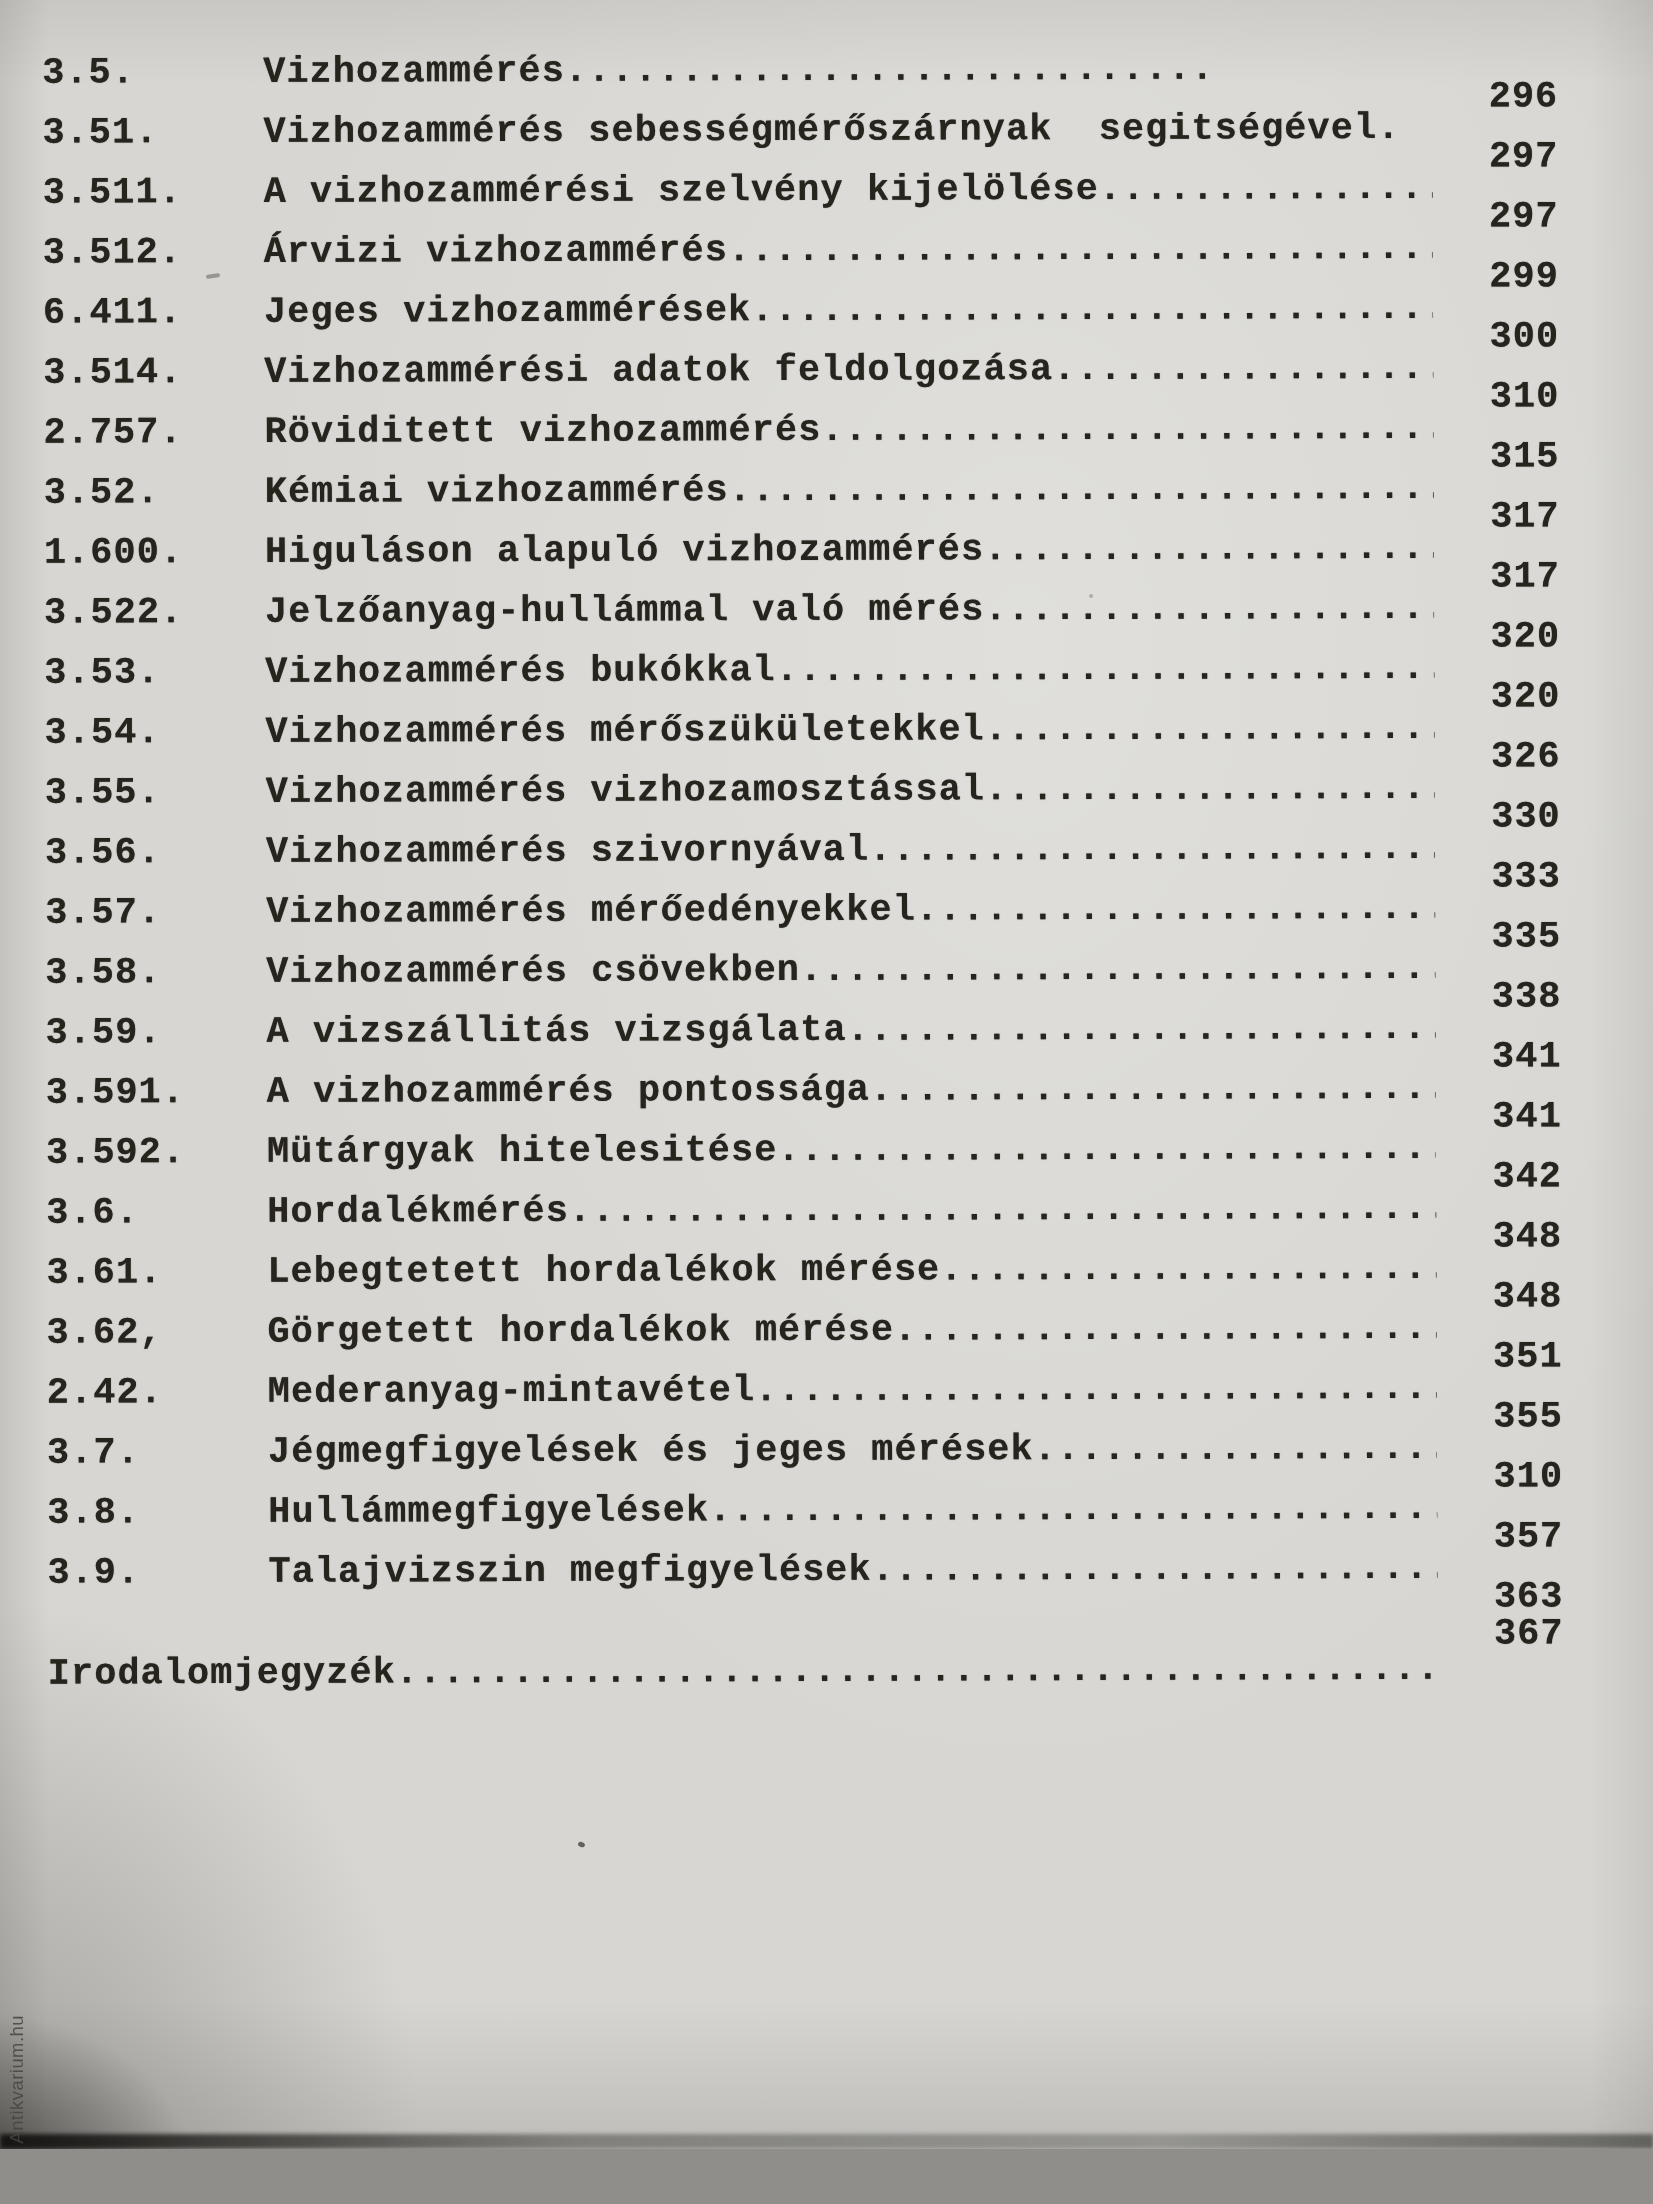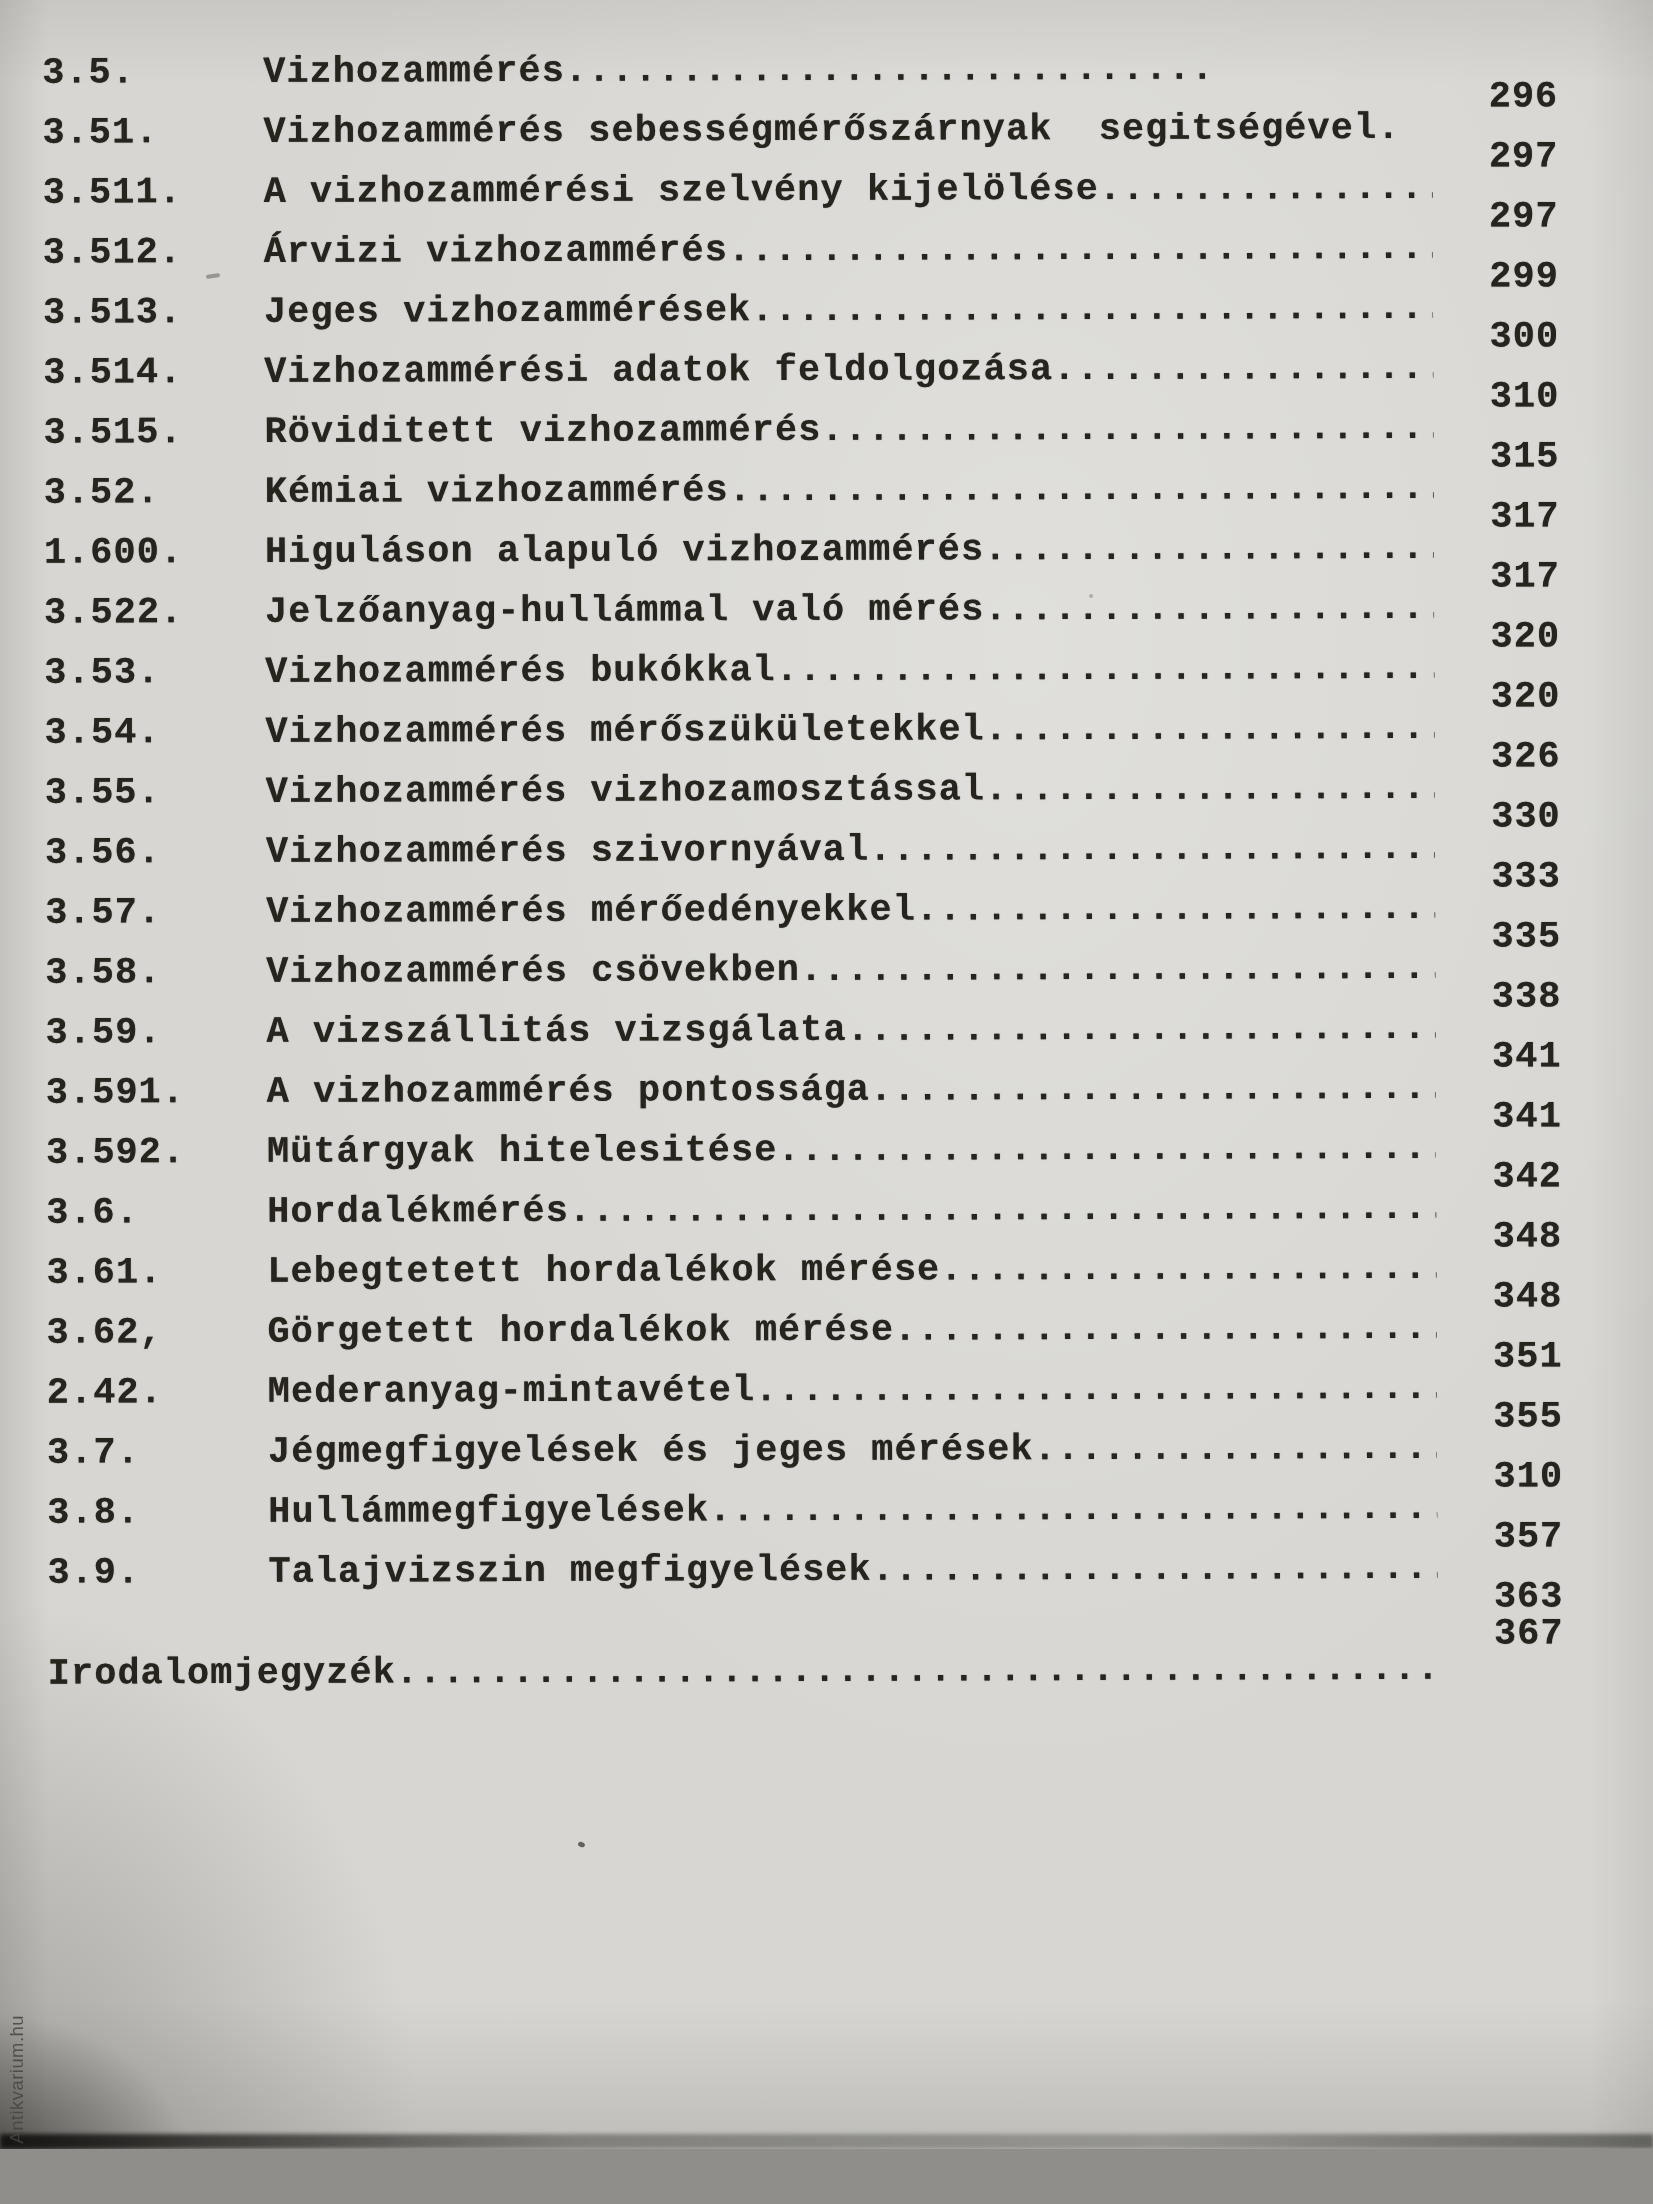--- a/index.html
+++ b/index.html
@@ -72,23 +72,23 @@
 </style>
 </head>
 <body>
 
 <div class="page" style="--paper: #d7d6d2; --ink: #27241e;">
   <div class="toc" id="toc-rows">
       <div class="row"><span class="num">3.5.</span><span class="title">Vizhozammérés</span><span class="leader">............................</span><span class="pagenum">296</span></div>
       <div class="row"><span class="num">3.51.</span><span class="title">Vizhozammérés sebességmérőszárnyak  segitségével.</span><span class="leader"></span><span class="pagenum">297</span></div>
       <div class="row"><span class="num">3.511.</span><span class="title">A vizhozammérési szelvény kijelölése</span><span class="leader">..........................................................................................</span><span class="pagenum">297</span></div>
       <div class="row"><span class="num">3.512.</span><span class="title">Árvizi vizhozammérés</span><span class="leader">..........................................................................................</span><span class="pagenum">299</span></div>
-      <div class="row"><span class="num">3.513.</span><span class="title">Jeges vizhozammérések</span><span class="leader">..........................................................................................</span><span class="pagenum">300</span></div>
+      <div class="row"><span class="num">6.411.</span><span class="title">Jeges vizhozammérések</span><span class="leader">..........................................................................................</span><span class="pagenum">300</span></div>
       <div class="row"><span class="num">3.514.</span><span class="title">Vizhozammérési adatok feldolgozása</span><span class="leader">..........................................................................................</span><span class="pagenum">310</span></div>
-      <div class="row"><span class="num">3.515.</span><span class="title">Röviditett vizhozammérés</span><span class="leader">..........................................................................................</span><span class="pagenum">315</span></div>
+      <div class="row"><span class="num">2.757.</span><span class="title">Röviditett vizhozammérés</span><span class="leader">..........................................................................................</span><span class="pagenum">315</span></div>
       <div class="row"><span class="num">3.52.</span><span class="title">Kémiai vizhozammérés</span><span class="leader">..........................................................................................</span><span class="pagenum">317</span></div>
       <div class="row"><span class="num">1.600.</span><span class="title">Higuláson alapuló vizhozammérés</span><span class="leader">..........................................................................................</span><span class="pagenum">317</span></div>
       <div class="row"><span class="num">3.522.</span><span class="title">Jelzőanyag-hullámmal való mérés</span><span class="leader">..........................................................................................</span><span class="pagenum">320</span></div>
       <div class="row"><span class="num">3.53.</span><span class="title">Vizhozammérés bukókkal</span><span class="leader">..........................................................................................</span><span class="pagenum">320</span></div>
       <div class="row"><span class="num">3.54.</span><span class="title">Vizhozammérés mérőszükületekkel</span><span class="leader">..........................................................................................</span><span class="pagenum">326</span></div>
       <div class="row"><span class="num">3.55.</span><span class="title">Vizhozammérés vizhozamosztással</span><span class="leader">..........................................................................................</span><span class="pagenum">330</span></div>
       <div class="row"><span class="num">3.56.</span><span class="title">Vizhozammérés szivornyával</span><span class="leader">..........................................................................................</span><span class="pagenum">333</span></div>
       <div class="row"><span class="num">3.57.</span><span class="title">Vizhozammérés mérőedényekkel</span><span class="leader">..........................................................................................</span><span class="pagenum">335</span></div>
       <div class="row"><span class="num">3.58.</span><span class="title">Vizhozammérés csövekben</span><span class="leader">..........................................................................................</span><span class="pagenum">338</span></div>
       <div class="row"><span class="num">3.59.</span><span class="title">A vizszállitás vizsgálata</span><span class="leader">..........................................................................................</span><span class="pagenum">341</span></div>

